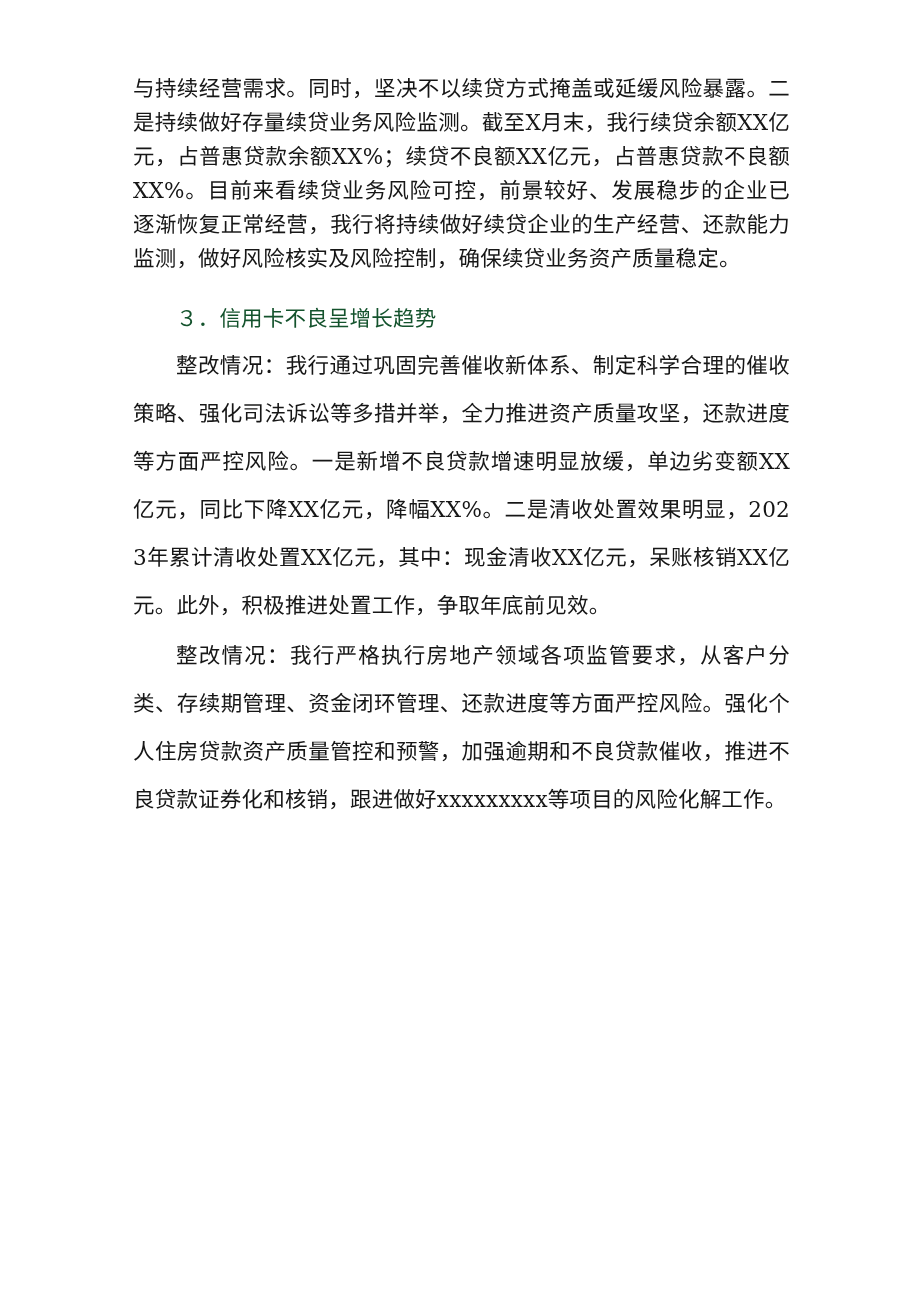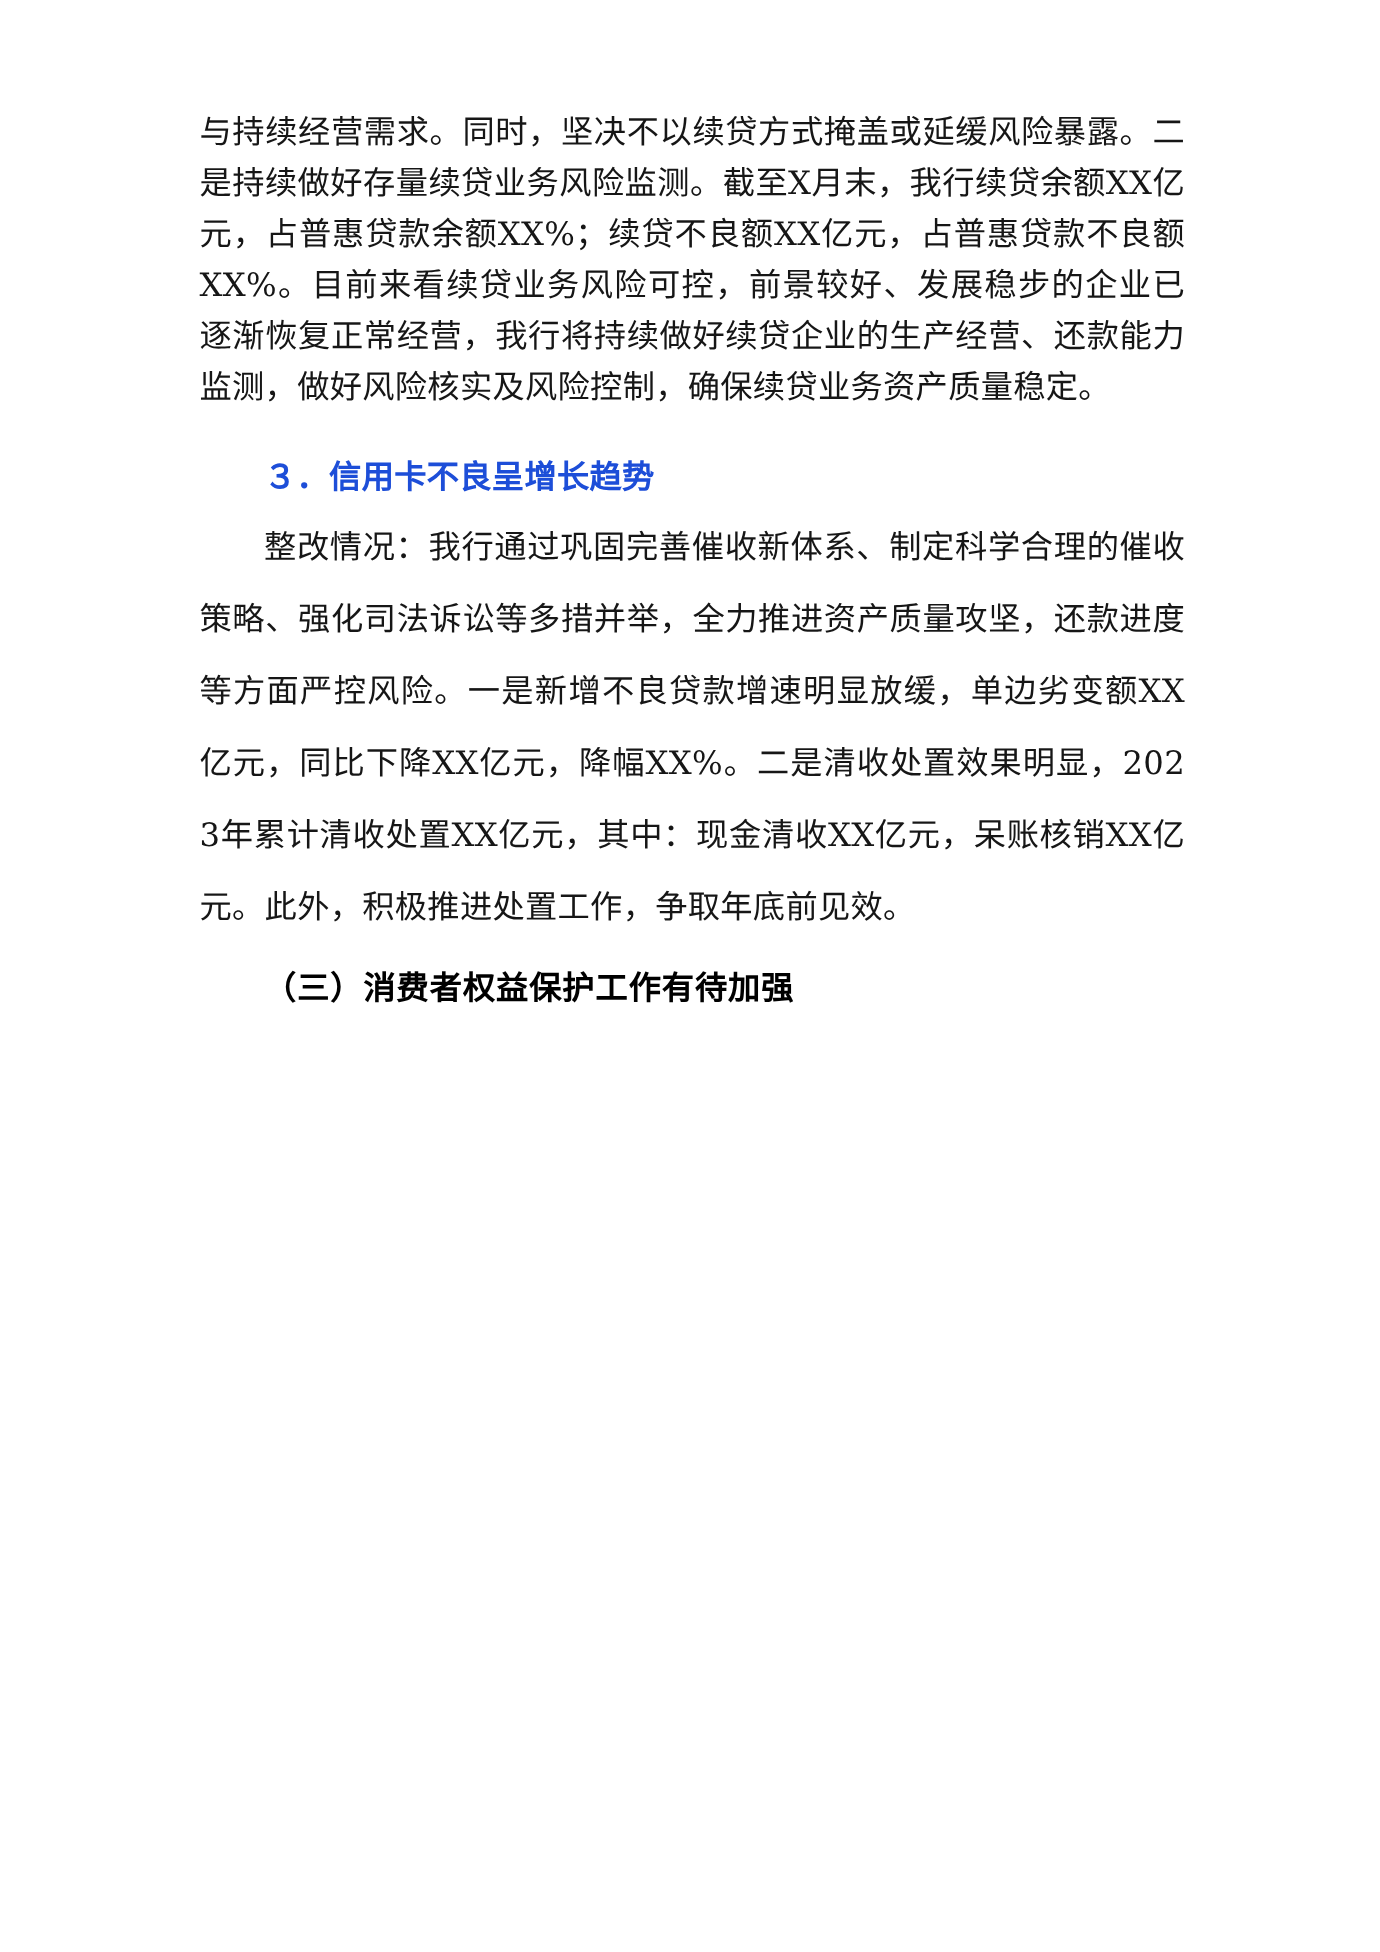--- a/index.html
+++ b/index.html
@@ -48,24 +48,24 @@
     text-indent: 0;
     line-height: 34px;
     margin-bottom: 14px;
   }
 
   
   h3.sub-heading {
     margin: 0;
     font-size: 21.5px;
     line-height: 46px;
-    font-weight: bold;
+    font-weight: normal;
     text-indent: 2em;
     letter-spacing: 0.2px;
-    color: #1d4ed8;
+    color: #14532d;
   }
 
   
   h2.section-heading {
     margin: 0;
     font-size: 21.5px;
     line-height: 52px;
     font-weight: bold;
     text-indent: 2em;
     letter-spacing: 0.6px;
@@ -86,20 +86,20 @@
 
     <div class="spacer-sm"></div>
 
     <h3 class="sub-heading">３．信用卡不良呈增长趋势</h3>
 
     <p class="para">整改情况：我行通过巩固完善催收新体系、制定科学合理的催收策略、强化司法诉讼等多措并举，全力推进资产质量攻坚，还款进度等方面严控风险。一是新增不良贷款增速明显放缓，单边劣变额XX亿元，同比下降XX亿元，降幅XX%。二是清收处置效果明显，2023年累计清收处置XX亿元，其中：现金清收XX亿元，呆账核销XX亿元。此外，积极推进处置工作，争取年底前见效。</p>
 
     <div class="spacer-xs"></div>
 
 
+    <p class="para">整改情况：我行严格执行房地产领域各项监管要求，从客户分类、存续期管理、资金闭环管理、还款进度等方面严控风险。强化个人住房贷款资产质量管控和预警，加强逾期和不良贷款催收，推进不良贷款证券化和核销，跟进做好xxxxxxxxx等项目的风险化解工作。</p>
 
     <div class="spacer-xs"></div>
 
-    <h2 class="section-heading">（三）消费者权益保护工作有待加强</h2>
 
 
   </div>
 </div>
 
 </body></html>

